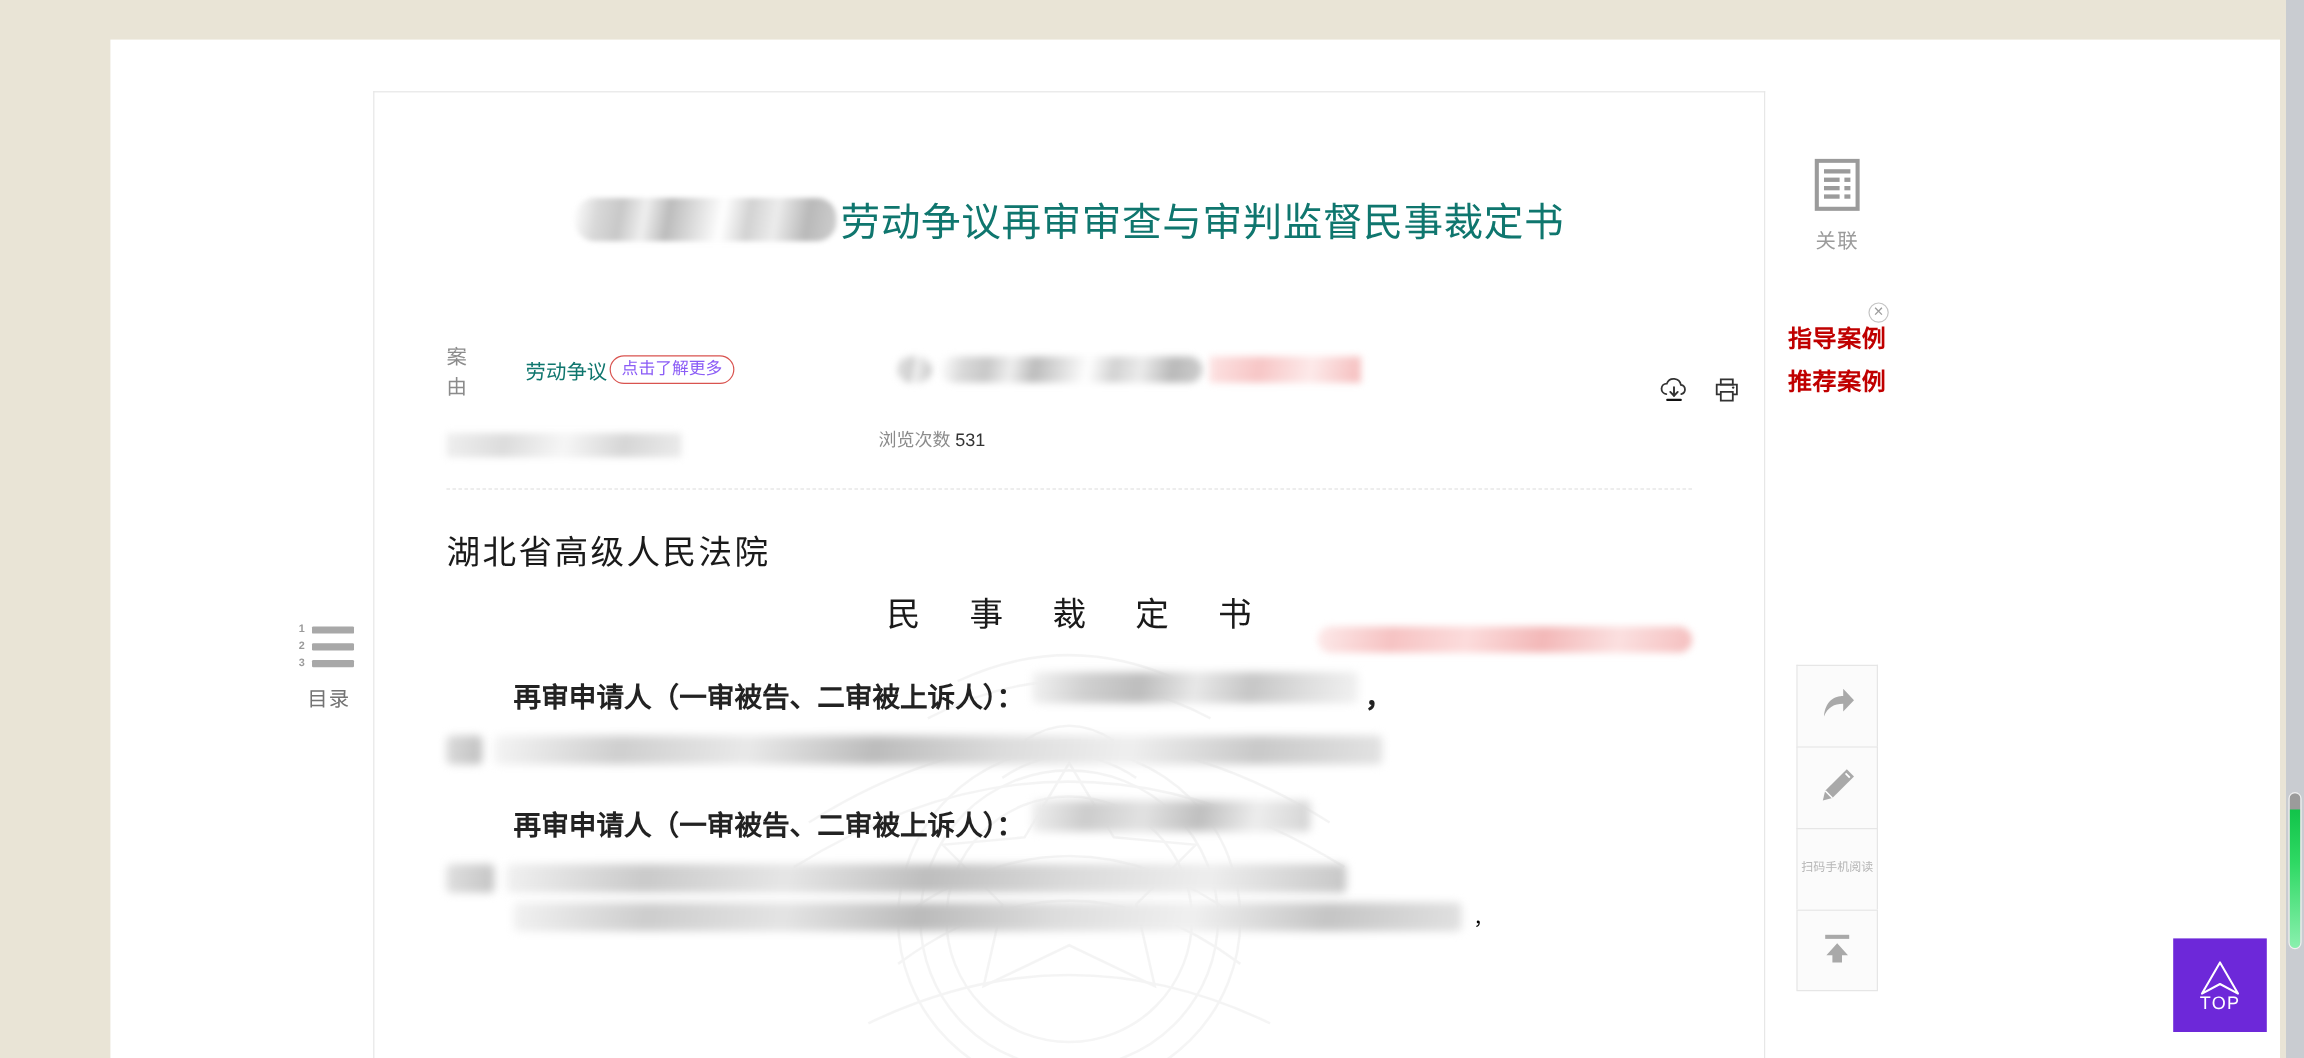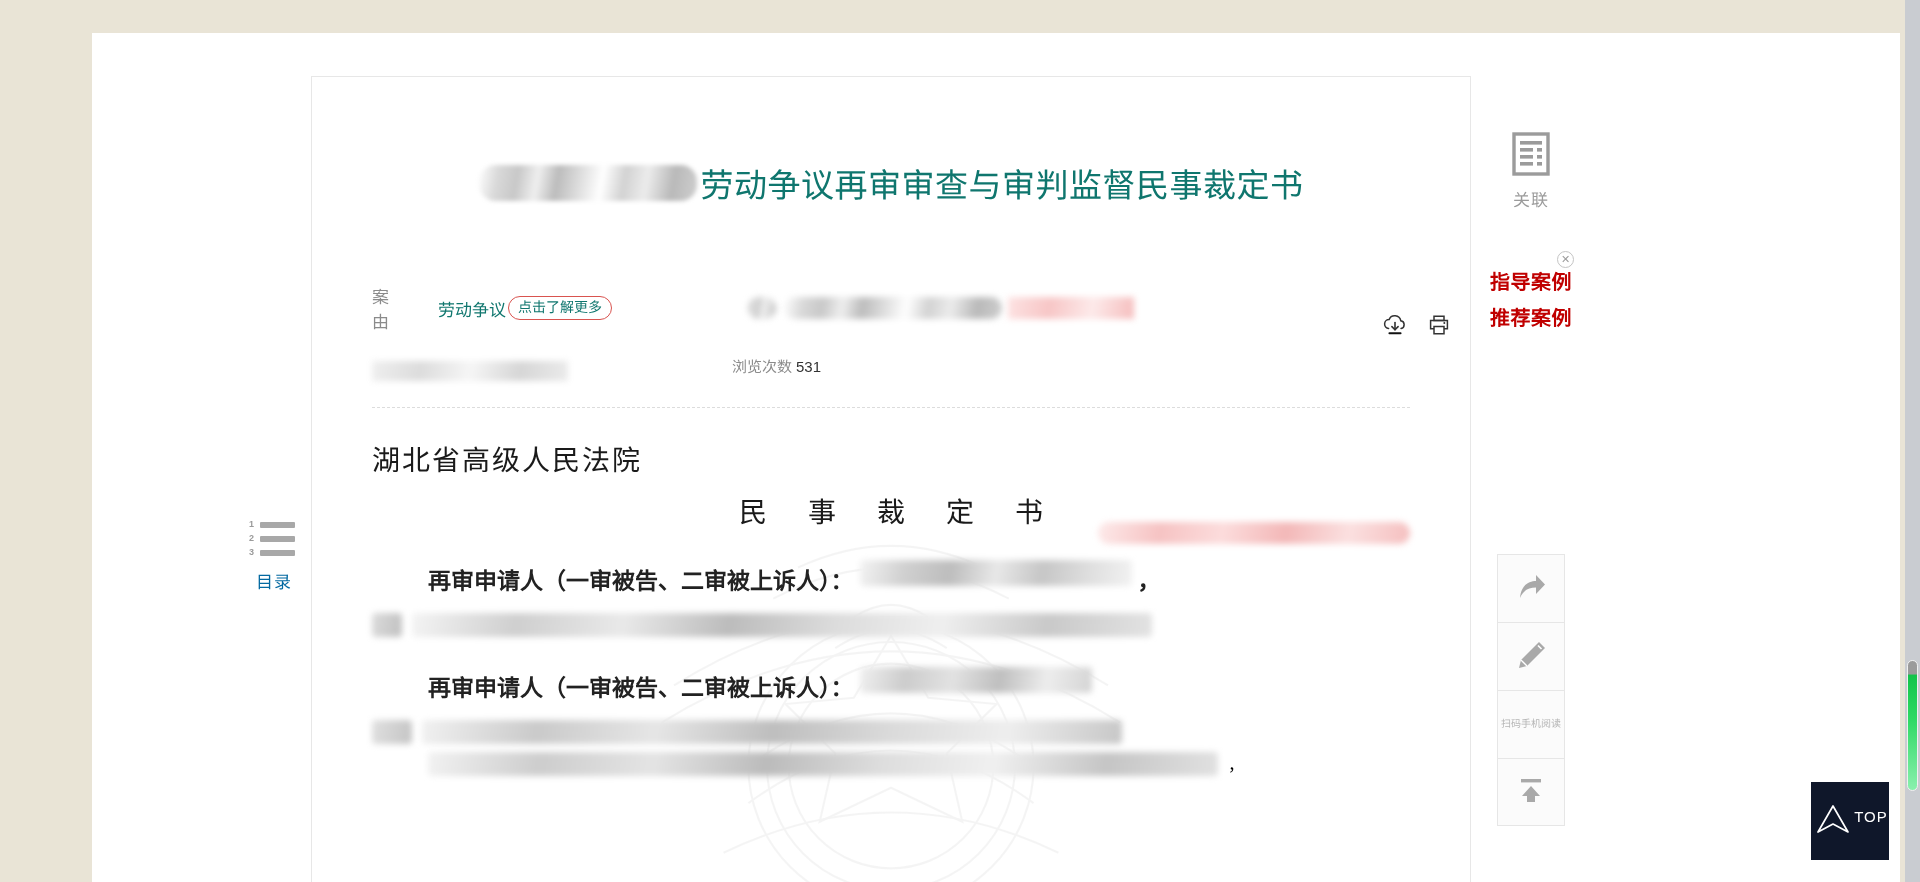--- a/index.html
+++ b/index.html
@@ -57,21 +57,21 @@
   }
   .toc-bar {
     width: 35px;
     height: 6px;
     background: #a8a8a8;
     border-radius: 1px;
   }
   .toc-label {
     margin-top: 11px;
     font-size: 17px;
-    color: #0369a1;
+    color: #737373;
     letter-spacing: 1px;
   }
 
   
   .doc-card {
     position: absolute;
     left: 311px;
     top: 76px;
     width: 1160px;
     height: 806px;
@@ -123,21 +123,21 @@
     color: #8b8b8b;
     letter-spacing: 10px;
     width: 66px;
     flex: 0 0 auto;
   }
   .meta-val { color: #0f766e; margin-right: 2px; }
 
   .tag-more {
     display: inline-block;
     border: 1px solid #d9534f;
-    color: #0f766e;
+    color: #8b5cf6;
     border-radius: 13px;
     font-size: 14px;
     padding: 2px 9px 3px 9px;
     line-height: 1.15;
     white-space: nowrap;
     cursor: pointer;
   }
 
   .meta-redact-a { width: 28px;  height: 22px; margin-left: 136px; filter: blur(3px); }
   .meta-redact-b { width: 218px; height: 22px; margin-left: 8px;   filter: blur(3px); }
@@ -337,23 +337,23 @@
     letter-spacing: 0;
   }
 
   
   .top-btn {
     position: absolute;
     left: 1811px;
     top: 782px;
     width: 78px;
     height: 78px;
-    background: #0f172a;
-    display: flex;
-    flex-direction: row;
+    background: #6d28d9;
+    display: flex;
+    flex-direction: column;
     align-items: center;
     justify-content: center;
     cursor: pointer;
     z-index: 20;
   }
   .top-btn-label {
     color: #ffffff;
     font-size: 15px;
     letter-spacing: 1px;
     margin-top: -9px;

